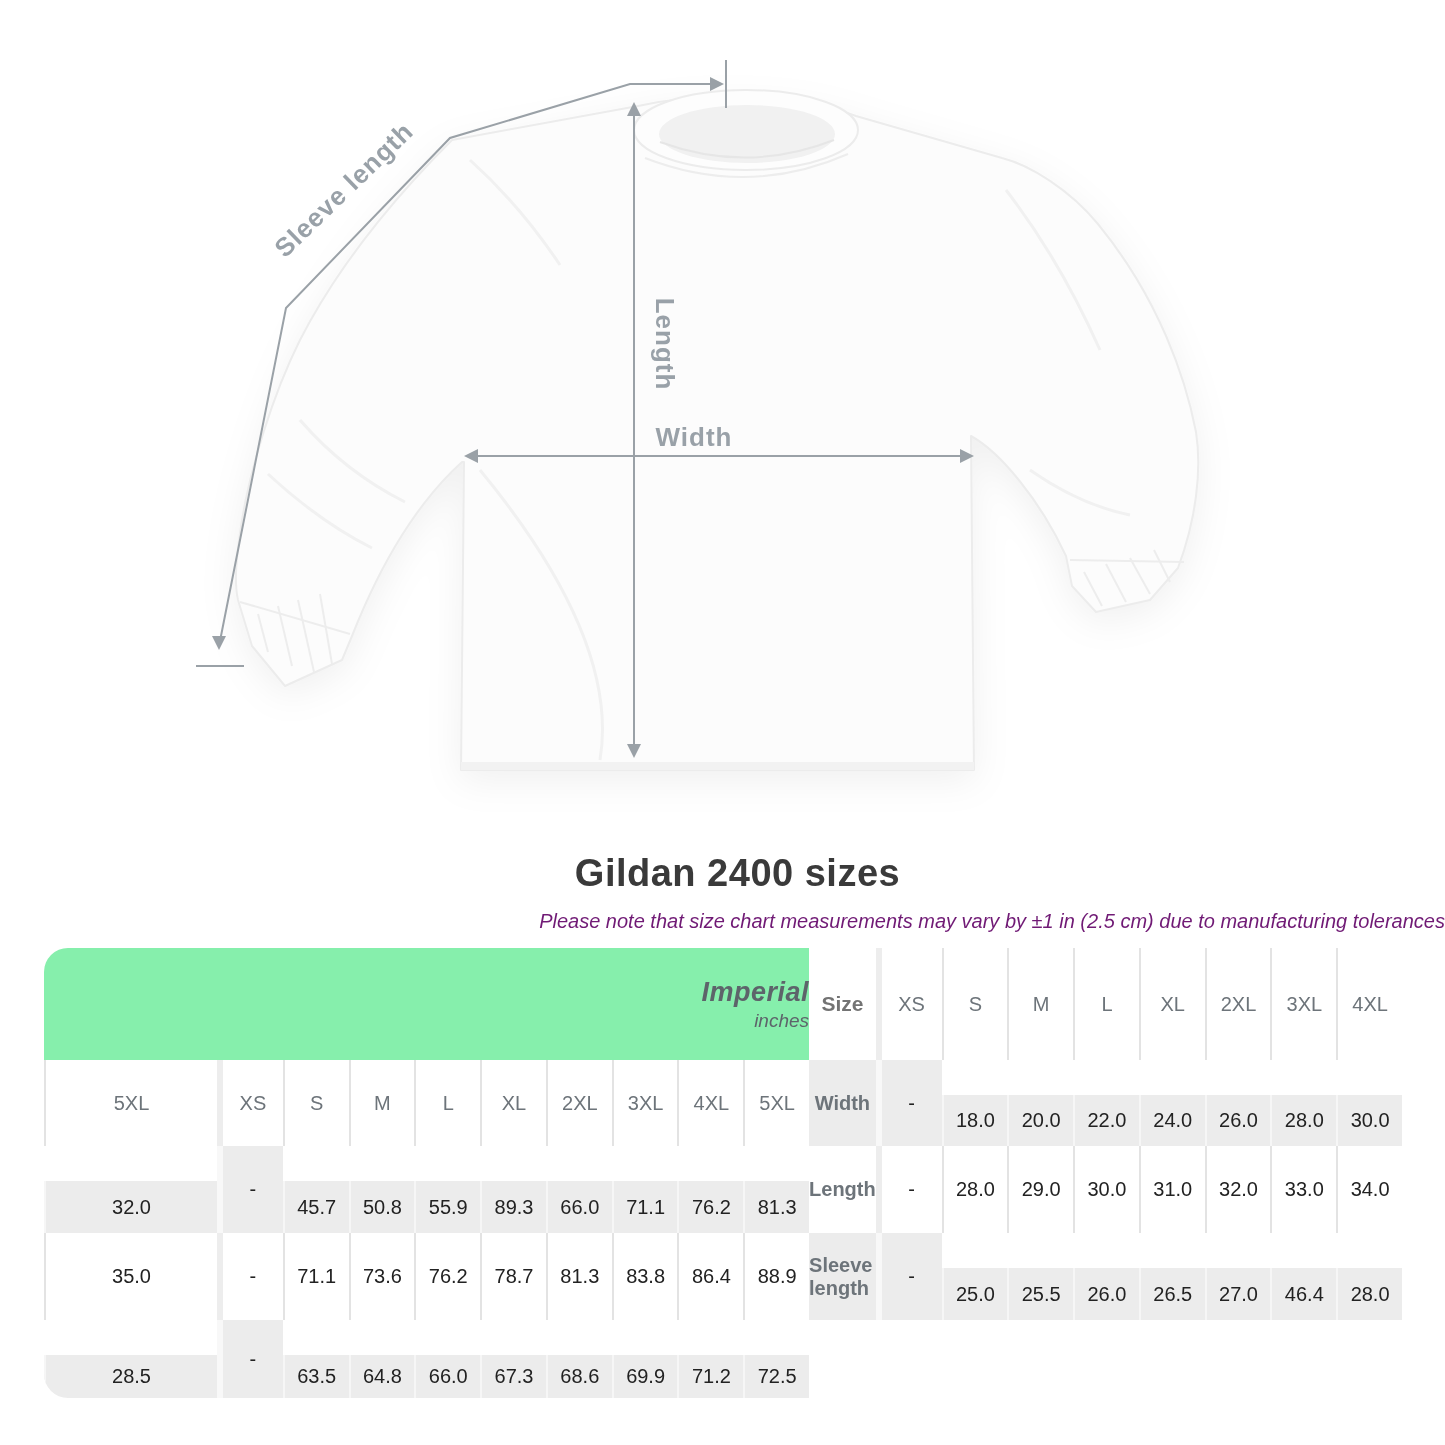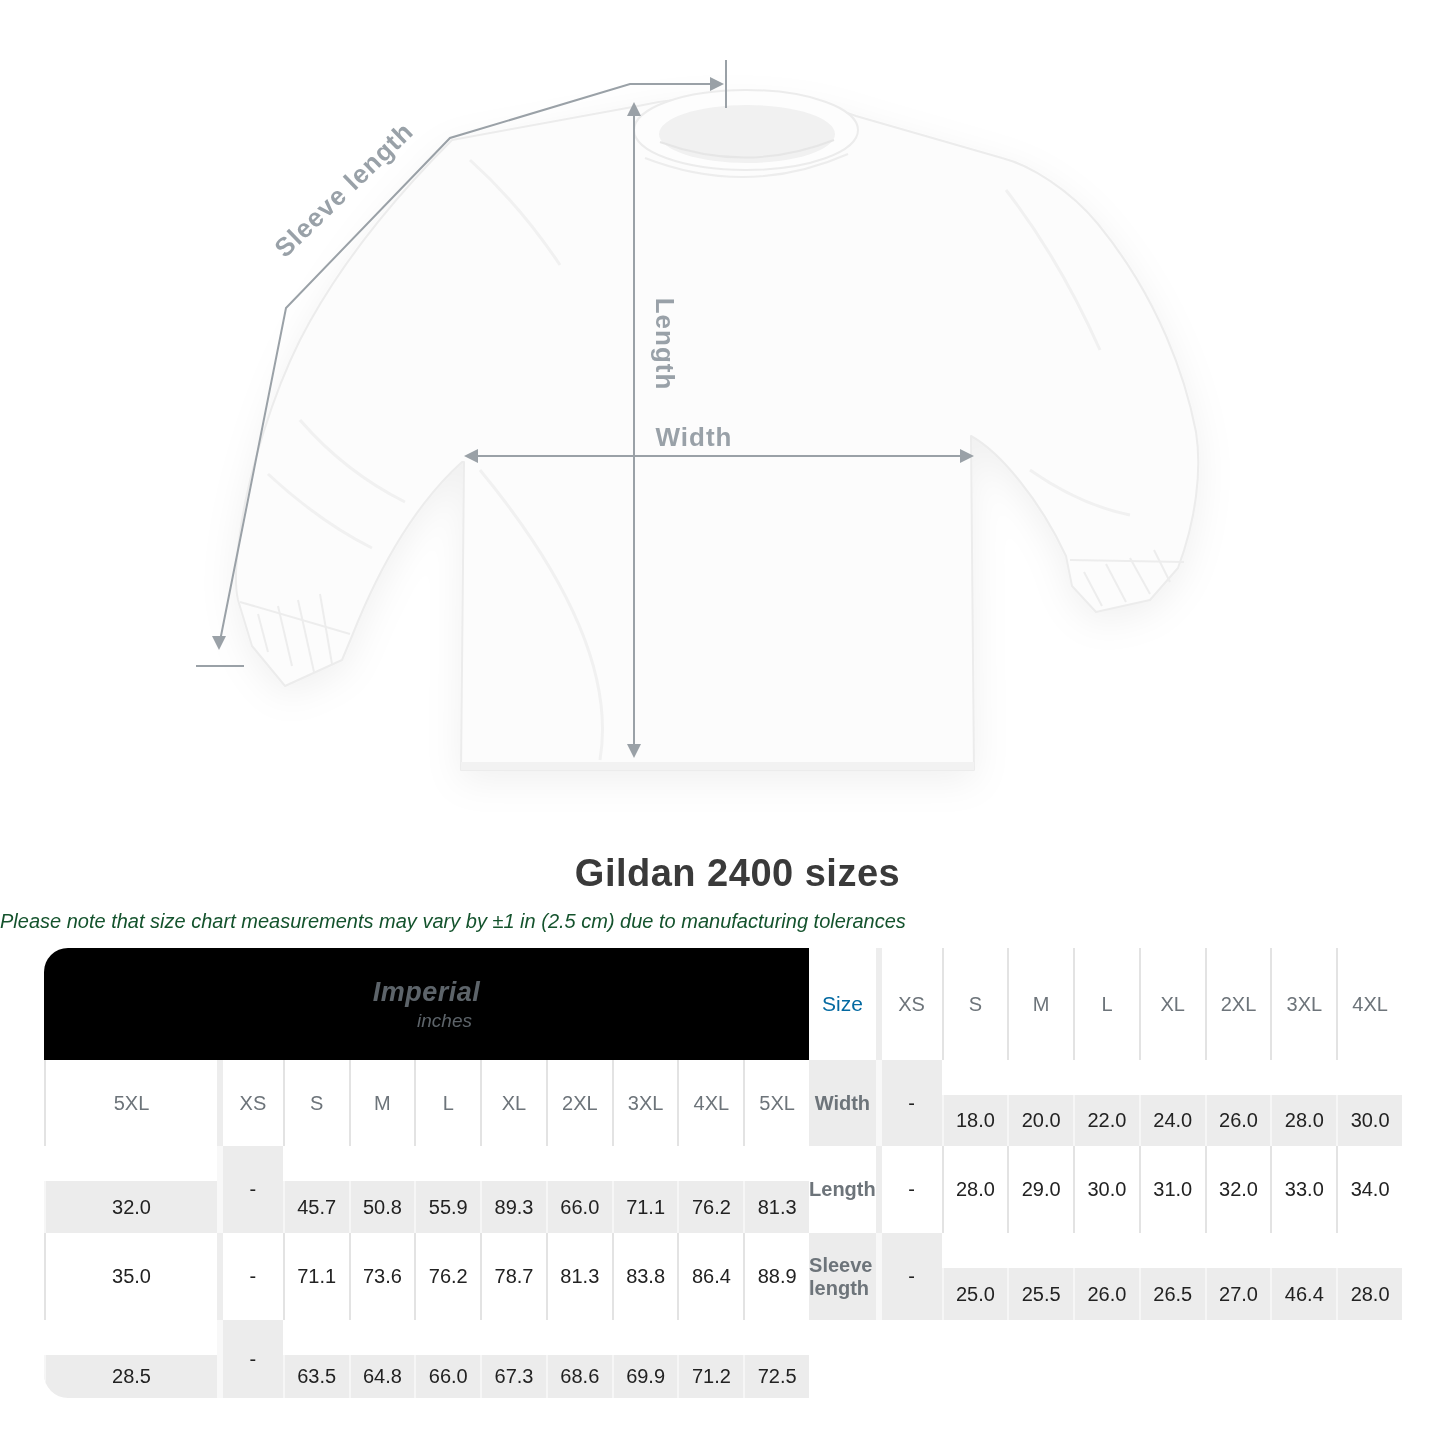--- a/index.html
+++ b/index.html
@@ -6,40 +6,40 @@
   .page{position:relative;width:1445px;height:1445px;background:#ffffff;overflow:hidden;
         font-family:"Liberation Sans","DejaVu Sans",sans-serif;}
 
   
   .diagram{position:absolute;top:0;left:0;}
   .shirt-main{filter:drop-shadow(0 10px 18px rgba(0,0,0,0.06));}
 
   
   .title{position:absolute;top:852px;left:0;width:1445px;text-align:center;
          font-size:38px;font-weight:bold;color:#3a3a3a;letter-spacing:.5px;padding-left:15px;}
-  .subtitle{position:absolute;top:910px;left:0;width:1445px;text-align:left;
-            font-size:20px;font-style:italic;color:#14532d;}
+  .subtitle{position:absolute;top:910px;left:0;width:1445px;text-align:right;
+            font-size:20px;font-style:italic;color:#701a75;}
 
   
   .size-table{position:absolute;top:948px;left:44px;width:1358px;height:450px;
               display:grid;grid-template-columns:173px repeat(18,1fr);
               grid-template-rows:112px 86px 87px 87px 78px;
               border-radius:24px;overflow:hidden;}
-  .band{background:#000000;display:flex;flex-direction:column;align-items:center;
+  .band{background:#86efac;display:flex;flex-direction:column;align-items:flex-end;
         justify-content:center;gap:2px;}
   .band-imperial{grid-column:1/11;}
   .band-metric{grid-column:11/20;border-left:6px solid #ececec;}
   .band-name{font-size:27px;font-weight:bold;font-style:italic;color:#5d646a;letter-spacing:.5px;}
   .band-unit{font-size:19px;font-style:italic;color:#5d646a;margin-left:36px;}
 
   .c{display:flex;align-items:center;justify-content:center;}
   .row-white{background:#ffffff;}
   .row-gray{background:#ececec;}
   .hcell{font-size:20px;font-weight:normal;color:#6d747a;}
-  .lab{font-size:21px;font-weight:normal;color:#0369a1;}
+  .lab{font-size:21px;font-weight:bold;color:#737373;}
   .rlab{font-size:20px;font-weight:bold;color:#6d747a;}
   .dcell{font-size:20px;color:#222222;}
   .bl{border-left:2px solid #e3e3e3;}        
   .blg{border-left:2px solid #f6f6f6;margin-top:35px;}       
   .sepw{border-left:6px solid #ededed;}      
   .sepg{border-left:6px solid #f8f8f8;}      
 </style>
 </head>
 <body>
 

